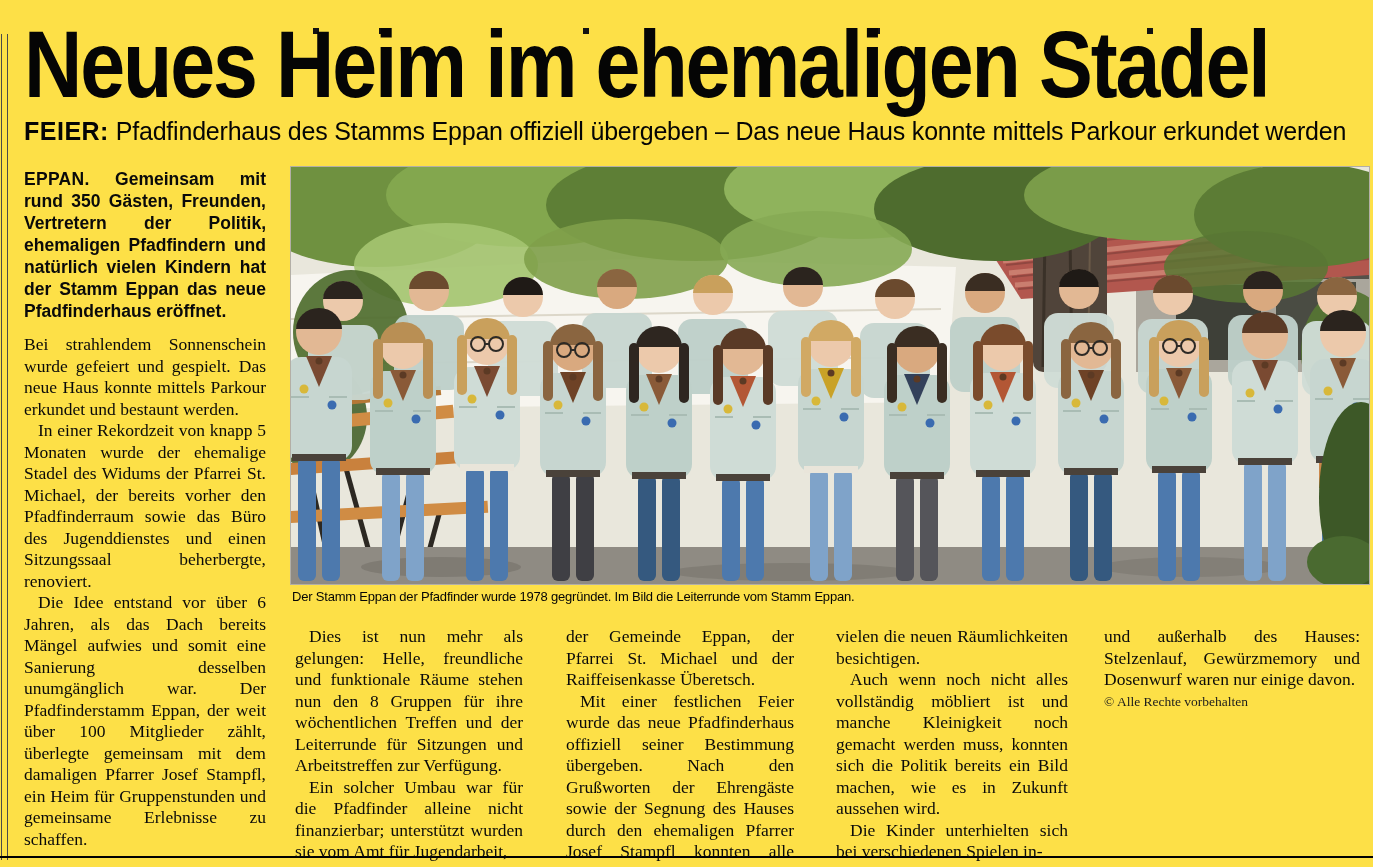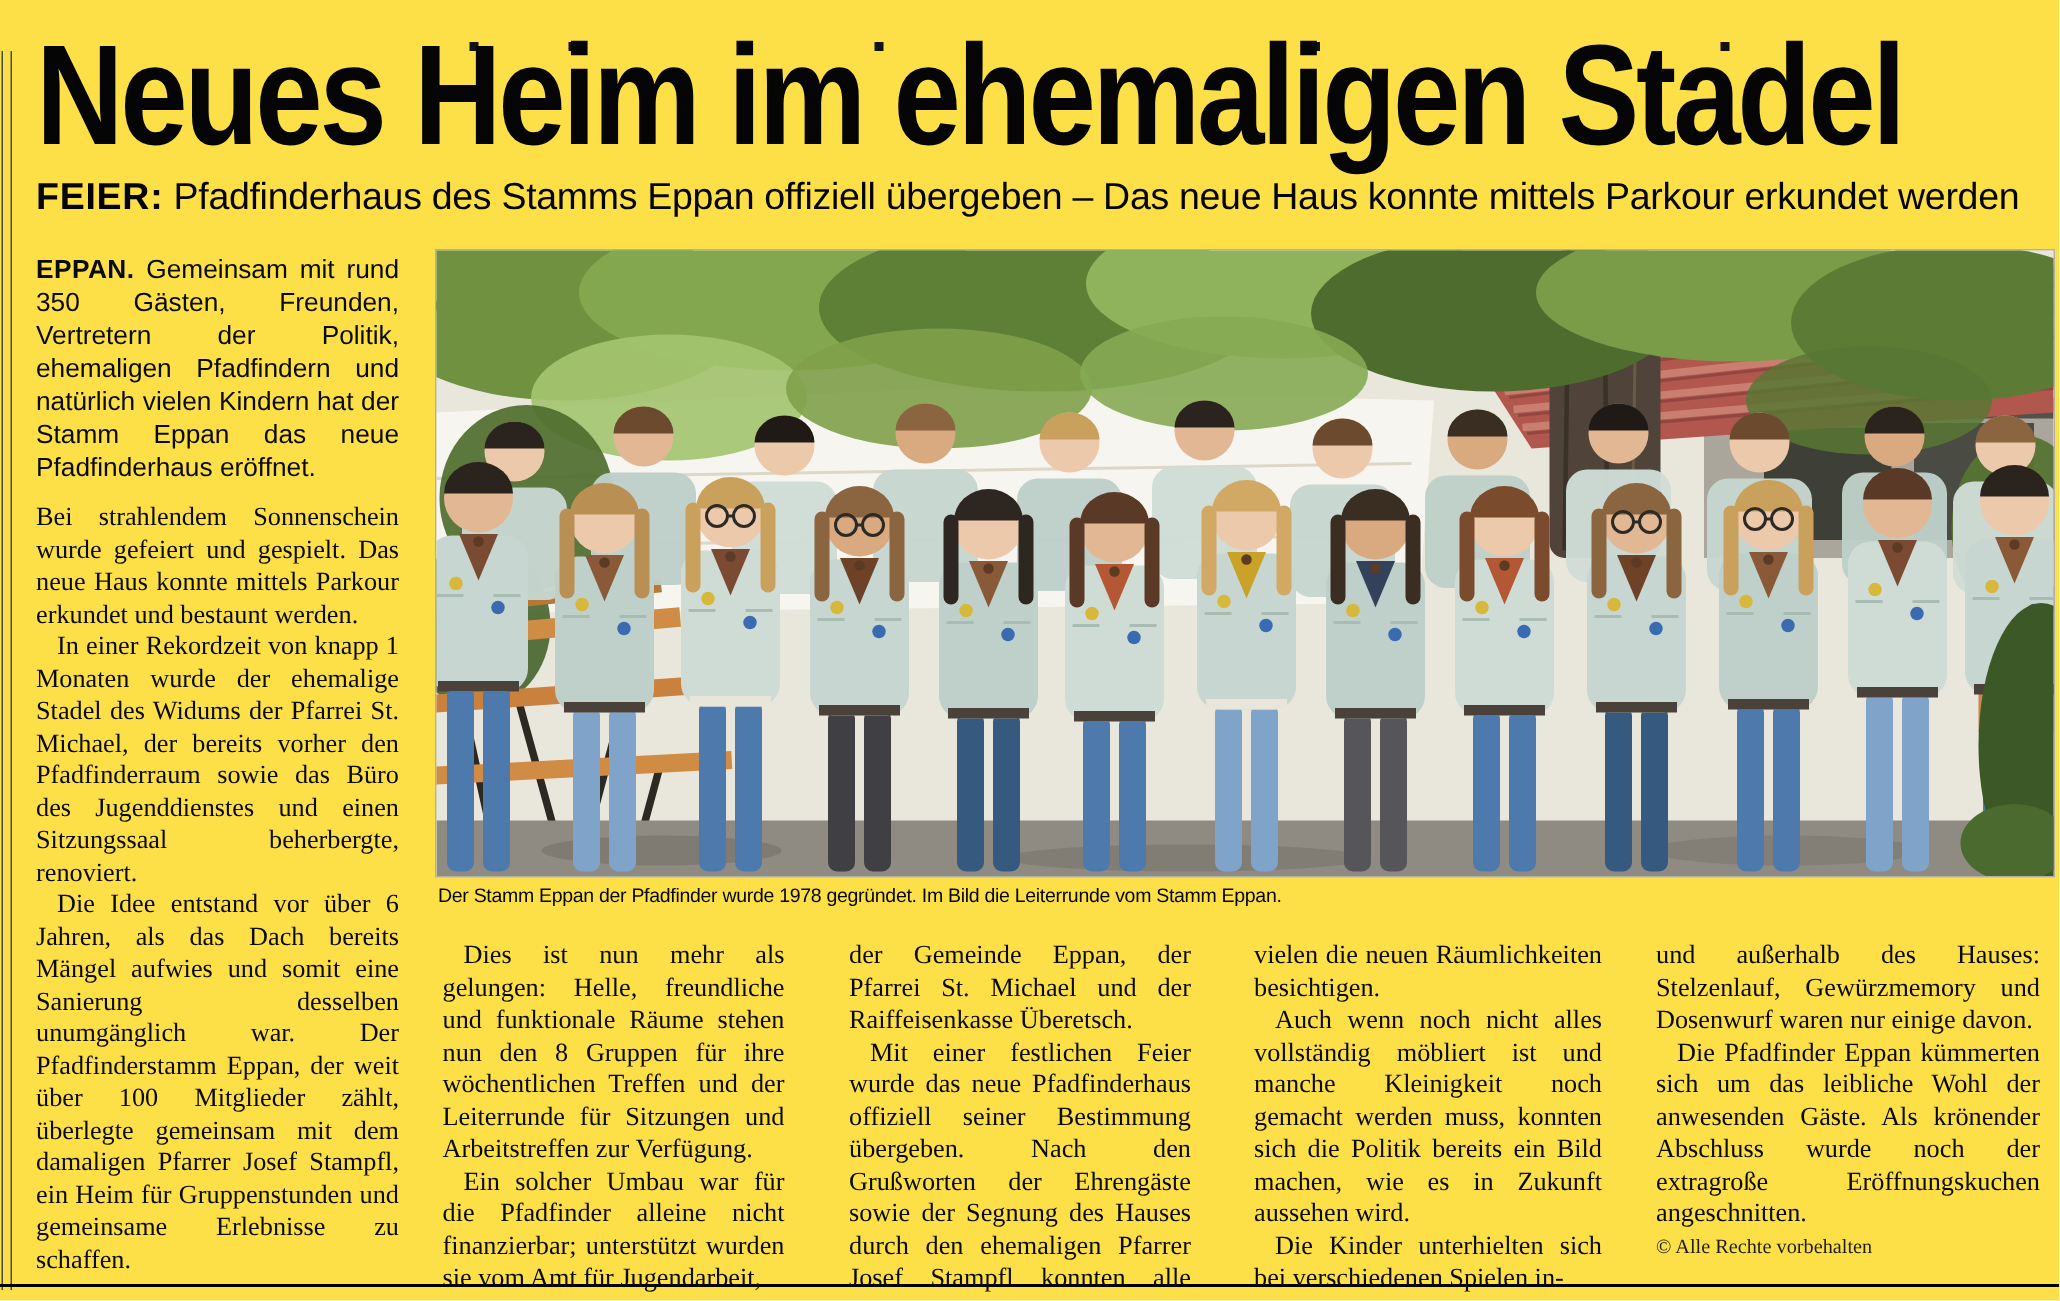--- a/index.html
+++ b/index.html
@@ -15,21 +15,21 @@
             font-family:"Liberation Sans",sans-serif;font-weight:700;font-size:95px;
             letter-spacing:-2.5px;transform:scaleX(0.85);transform-origin:left top;color:#050505;}
   .subhead{position:absolute;left:24px;top:117px;width:1330px;
            font-family:"Liberation Sans",sans-serif;font-size:25px;letter-spacing:-0.2px;color:#050505;}
   .subhead b{font-weight:700;letter-spacing:0.5px;}
   
   .col{position:absolute;text-align:justify;font-size:17.5px;line-height:21.5px;}
   .col p{margin:0;}
   .col p.ind{text-indent:14px;}
   #colA{left:24px;top:168px;width:242px;}
-  #colA .lead{font-family:"Liberation Sans",sans-serif;line-height:22px;margin-bottom:12px;}
+  #colA .lead{font-family:"Liberation Sans",sans-serif;line-height:22px;margin-bottom:12px;font-weight:bold;}
   #colA .lead b{letter-spacing:0.3px;}
   #colB{left:295px;top:626px;width:228px;}
   #colC{left:566px;top:626px;width:228px;}
   #colD{left:836px;top:626px;width:232px;}
   #colE{left:1104px;top:626px;width:256px;}
   .rights{margin-top:2px;text-align:left;font-size:13.5px;color:#1c1c1c;}
   
   .photo{position:absolute;left:290px;top:166px;width:1078px;height:417px;
          border:1px solid #b3afa6;box-sizing:content-box;background:#e9e7dc;}
   .photo svg{display:block;width:1078px;height:417px;}
@@ -51,21 +51,21 @@
   <div class="speck" style="left:874px"></div>
   <div class="speck" style="left:1147px"></div>
 
   <div class="headline">Neues Heim im ehemaligen Stadel</div>
 
   <div class="subhead"><b>FEIER:</b> <span>Pfadfinderhaus des Stamms Eppan offiziell übergeben – Das neue Haus konnte mittels Parkour erkundet werden</span></div>
 
   <div class="col" id="colA">
     <p class="lead"><b>EPPAN.</b> <span>Gemeinsam mit rund 350 Gästen, Freunden, Vertretern der Politik, ehemaligen Pfadfindern und natürlich vielen Kindern hat der Stamm Eppan das neue Pfadfinderhaus eröffnet.</span></p>
     <p>Bei strahlendem Sonnenschein wurde gefeiert und gespielt. Das neue Haus konnte mittels Parkour erkundet und bestaunt werden.</p>
-    <p class="ind">In einer Rekordzeit von knapp 1 Monaten wurde der ehemalige Stadel des Widums der Pfarrei St. Michael, der bereits vorher den Pfadfinderraum sowie das Büro des Jugenddienstes und einen Sitzungssaal beherbergte, renoviert.</p>
+    <p class="ind">In einer Rekordzeit von knapp 5 Monaten wurde der ehemalige Stadel des Widums der Pfarrei St. Michael, der bereits vorher den Pfadfinderraum sowie das Büro des Jugenddienstes und einen Sitzungssaal beherbergte, renoviert.</p>
     <p class="ind">Die Idee entstand vor über 6 Jahren, als das Dach bereits Mängel aufwies und somit eine Sanierung desselben unumgänglich war. Der Pfadfinderstamm Eppan, der weit über 100 Mitglieder zählt, überlegte gemeinsam mit dem damaligen Pfarrer Josef Stampfl, ein Heim für Gruppenstunden und gemeinsame Erlebnisse zu schaffen.</p>
   </div>
 
   <div class="photo">
     <svg id="photo-svg" viewBox="0 0 1078 417" preserveAspectRatio="none">
         <rect x="0" y="0" width="1078" height="417" fill="#e9e7dc"></rect>
         <polygon points="0,108 330,92 665,100 655,235 0,242" fill="#f7f5ef"></polygon>
         <path d="M0,152 L650,142" stroke="#dcd7c9" stroke-width="2" fill="none"></path>
         <path d="M0,197 L655,190" stroke="#dcd7c9" stroke-width="2" fill="none"></path>
         <rect x="845" y="55" width="233" height="150" fill="#aaa69c"></rect>
@@ -356,17 +356,16 @@
     <p>der Gemeinde Eppan, der Pfarrei St. Michael und der Raiffeisenkasse Überetsch.</p>
     <p class="ind">Mit einer festlichen Feier wurde das neue Pfadfinderhaus offiziell seiner Bestimmung übergeben. Nach den Grußworten der Ehrengäste sowie der Segnung des Hauses durch den ehemaligen Pfarrer Josef Stampfl konnten alle Interes-</p>
   </div>
   <div class="col" id="colD">
     <p>vielen die neuen Räumlichkeiten besichtigen.</p>
     <p class="ind">Auch wenn noch nicht alles vollständig möbliert ist und manche Kleinigkeit noch gemacht werden muss, konnten sich die Politik bereits ein Bild machen, wie es in Zukunft aussehen wird.</p>
     <p class="ind">Die Kinder unterhielten sich bei verschiedenen Spielen in-</p>
   </div>
   <div class="col" id="colE">
     <p>und außerhalb des Hauses: Stelzenlauf, Gewürzmemory und Dosenwurf waren nur einige davon.</p>
-    <p class="ind">Die Pfadfinder Eppan kümmerten sich um das leibliche Wohl der anwesenden Gäste. Als krönender Abschluss wurde noch der extragroße Eröffnungskuchen angeschnitten.</p>
     <p class="rights">© Alle Rechte vorbehalten</p>
   </div>
 
 </div>
 
 </body></html>

